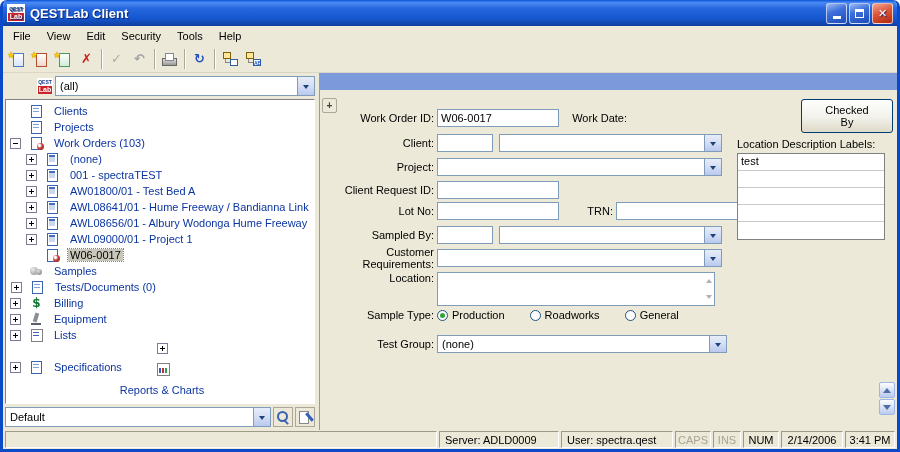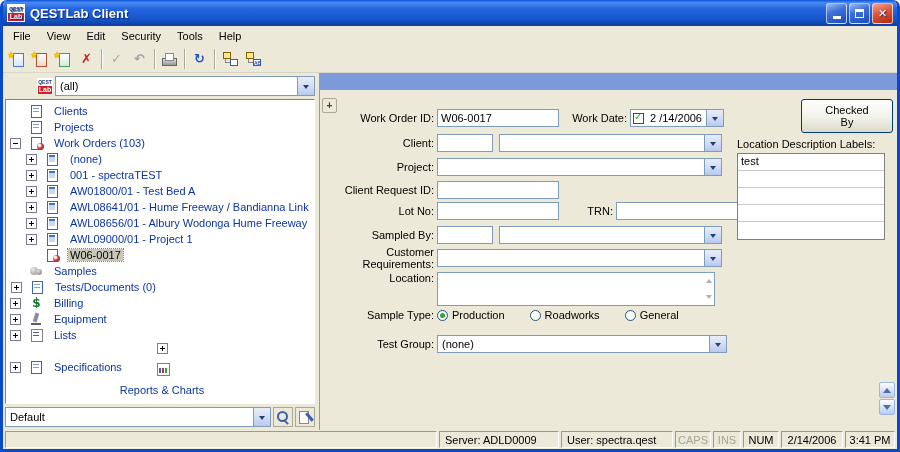--- a/index.html
+++ b/index.html
@@ -325,25 +325,20 @@
       <div class="blueband" data-name="form-header-band"></div>
       <div class="formarea" data-name="form-area">
 
         <button class="toggle-btn" data-name="panel-toggle-button">+</button>
         <button class="checked-btn" data-name="checked-by-button">Checked By</button>
 
         <div class="frow" id="r-wo" data-name="work-order-id-row">
           <span class="flabel" data-name="work-order-id-label">Work Order ID:</span>
           <input class="xp-input w122" data-name="work-order-id-input" value="W06-0017" style="">
           <span class="flabel2" data-name="work-date-label">Work Date:</span>
-          <div class="xp-combo w94" data-name="work-date-picker">
-            <span class="xp-check checked" data-name="work-date-checkbox"></span>
-            <span class="val" data-name="work-date-value">2 /14/2006</span>
-            <span class="dd-btn" data-name="work-date-dropdown-icon"></span>
-          </div>
         </div>
 
         <div class="frow" id="r-client" data-name="client-row">
           <span class="flabel" data-name="client-label">Client:</span>
           <input class="xp-input w56" data-name="client-code-input" value="" style="">
           <div class="xp-combo w223 ml6" data-name="client-combobox">
             <span class="val" data-name="client-value"></span>
             <span class="dd-btn" data-name="client-dropdown-icon"></span>
           </div>
         </div>

